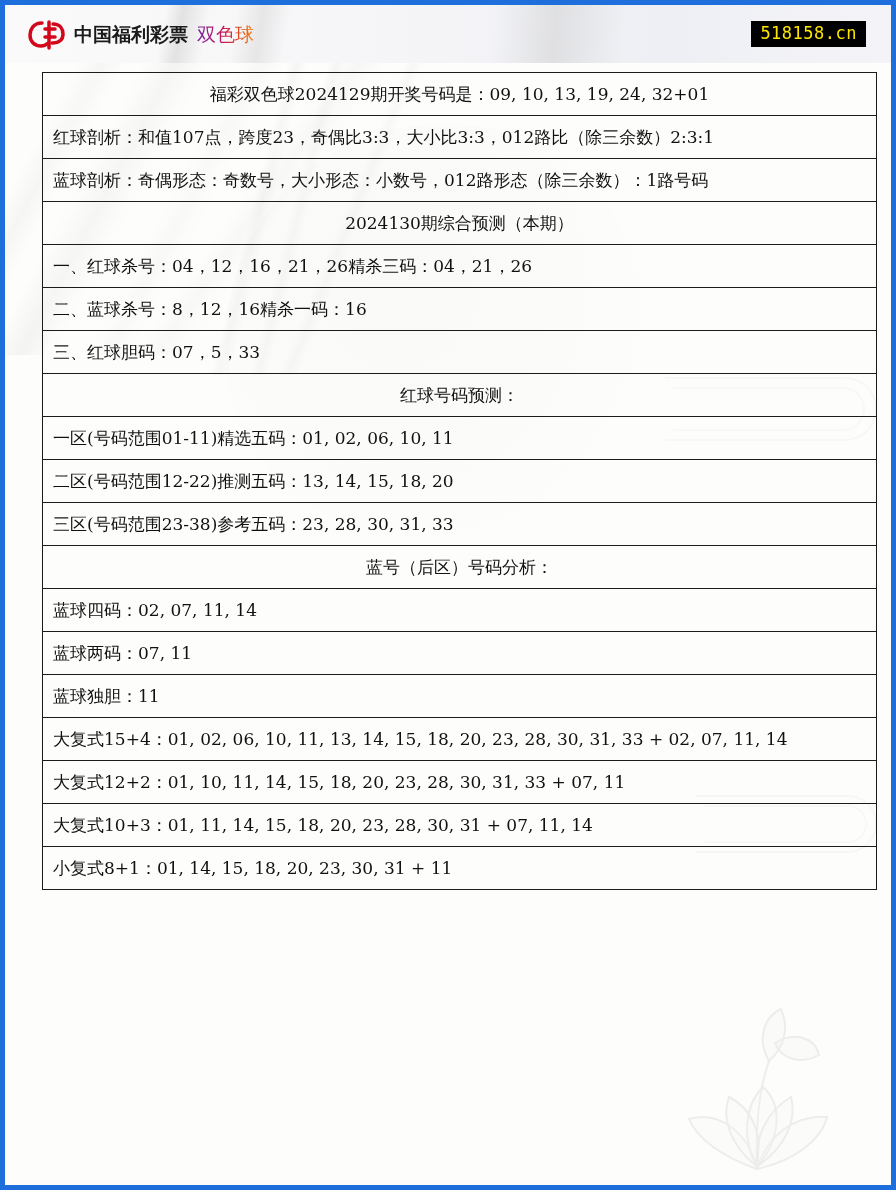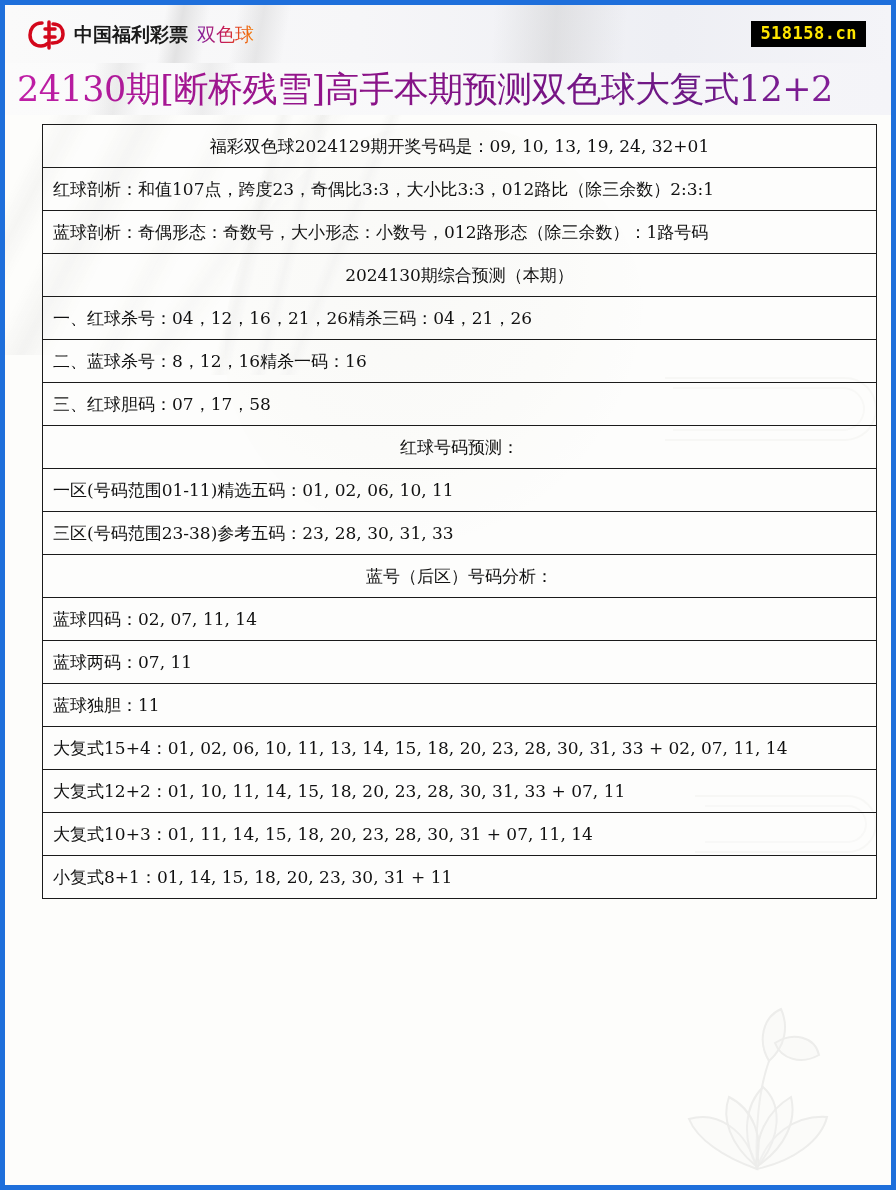--- a/index.html
+++ b/index.html
@@ -130,21 +130,21 @@
     background-clip: text;
     color: transparent;
   }
   .site-badge {
     position: absolute;
     right: 25px; top: 16px;
     background: #000000;
     color: #ffe600;
     font-family: "DejaVu Sans Mono", "Liberation Mono", monospace;
     font-size: 17px;
-    font-weight: bold;
+    font-weight: normal;
     padding: 3px 9px 4px 9px;
     letter-spacing: .5px;
     line-height: 1.1;
   }
 
   
   .title-wrap {
     position: relative;
     height: 52px;
     overflow: hidden;
@@ -239,24 +239,20 @@
             <path d="M36 40 C44 40 50 40 56 40"></path>
           </g>
         </svg>
         <span class="logo-cn">中国福利彩票</span>
         <span class="logo-ssq">双色球</span>
       </div>
 
       <div class="site-badge">518158.cn</div>
     </div>
 
-    <div class="title-wrap">
-      <div class="title-bg"></div>
-      <h1 class="page-title">24130期[断桥残雪]高手本期预测双色球大复式12+2</h1>
-    </div>
 
     <div class="table-zone">
       <table class="pred">
         <tbody>
             <tr>
               <td class="ctr">福彩双色球2024129期开奖号码是：09, 10, 13, 19, 24, 32+01</td>
             </tr>
             <tr>
               <td class="lft">红球剖析：和值107点，跨度23，奇偶比3:3，大小比3:3，012路比（除三余数）2:3:1</td>
             </tr>
@@ -266,27 +262,30 @@
             <tr>
               <td class="ctr">2024130期综合预测（本期）</td>
             </tr>
             <tr>
               <td class="lft">一、红球杀号：04，12，16，21，26精杀三码：04，21，26</td>
             </tr>
             <tr>
               <td class="lft">二、蓝球杀号：8，12，16精杀一码：16</td>
             </tr>
             <tr>
-              <td class="lft">三、红球胆码：07，17，58</td>
+              <td class="lft">三、红球胆码：07，5，33</td>
             </tr>
             <tr>
               <td class="ctr">红球号码预测：</td>
             </tr>
             <tr>
               <td class="lft">一区(号码范围01-11)精选五码：01, 02, 06, 10, 11</td>
+            </tr>
+            <tr>
+              <td class="lft">二区(号码范围12-22)推测五码：13, 14, 15, 18, 20</td>
             </tr>
             <tr>
               <td class="lft">三区(号码范围23-38)参考五码：23, 28, 30, 31, 33</td>
             </tr>
             <tr>
               <td class="ctr">蓝号（后区）号码分析：</td>
             </tr>
             <tr>
               <td class="lft">蓝球四码：02, 07, 11, 14</td>
             </tr>

